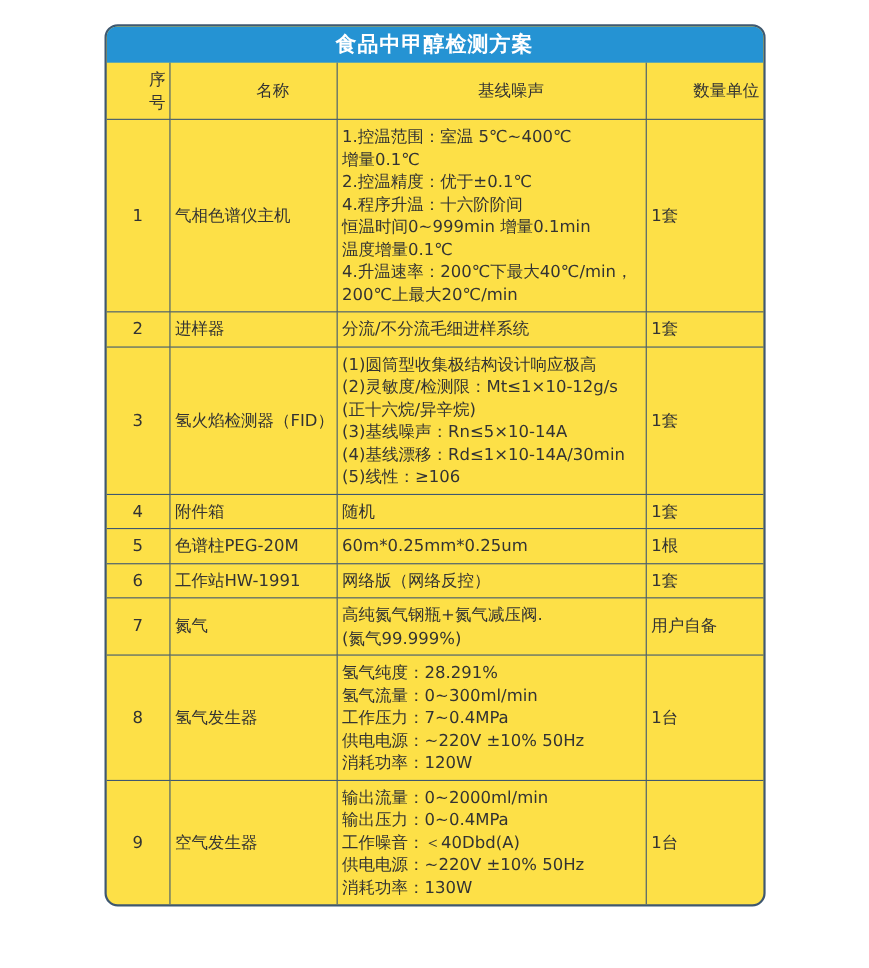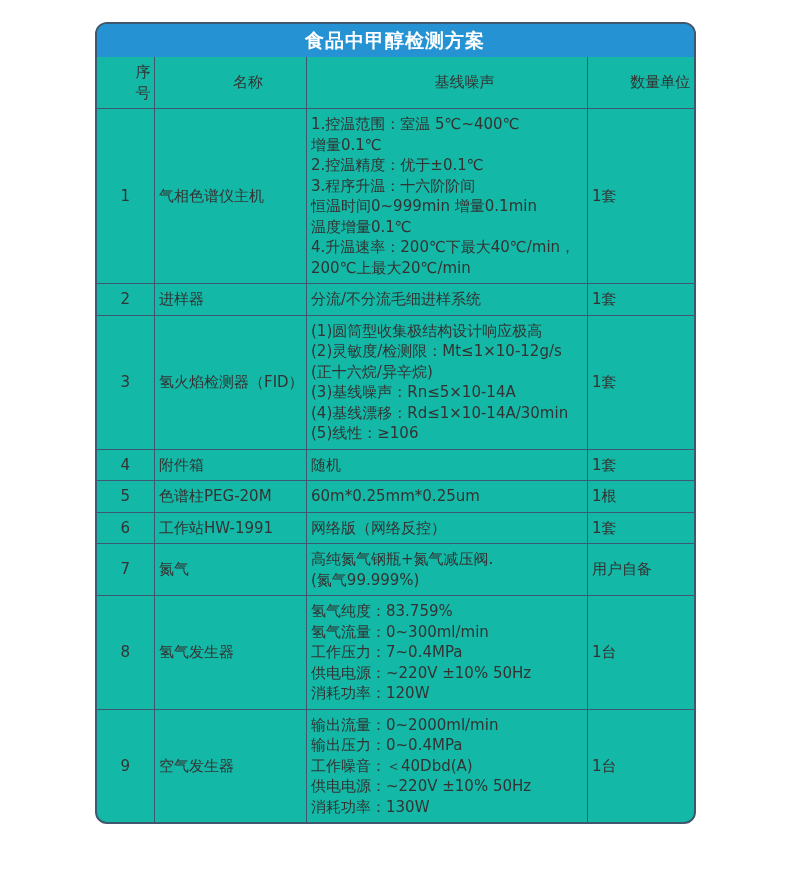--- a/index.html
+++ b/index.html
@@ -14,21 +14,21 @@
     width:790px;height:880px;background:#ffffff;
     font-family:"DejaVu Sans","Liberation Sans",sans-serif;
     color:var(--text);
   }
   .doc{
     width:601px;
     margin:22px auto 0;
     border:2px solid var(--border);
     border-radius:12px;
     overflow:hidden;
-    background:#14b8a6;
+    background:#fde047;
   }
   .title-bar{
     background:var(--accent);
     color:var(--title-text);
     font-size:19px;
     font-weight:bold;
     text-align:center;
     height:33px;
     line-height:33px;
     letter-spacing:1px;
@@ -89,21 +89,21 @@
       </tr>
     </thead>
     <tbody id="table-body">
         <tr>
           <td class="c-seq">1</td>
           <td class="c-name">气相色谱仪主机</td>
           <td class="c-spec">
             <div class="spec-line">1.控温范围：室温 5℃~400℃</div>
             <div class="spec-line">增量0.1℃</div>
             <div class="spec-line">2.控温精度：优于±0.1℃</div>
-            <div class="spec-line">3.程序升温：十六阶阶间</div>
+            <div class="spec-line">4.程序升温：十六阶阶间</div>
             <div class="spec-line">恒温时间0~999min 增量0.1min</div>
             <div class="spec-line">温度增量0.1℃</div>
             <div class="spec-line">4.升温速率：200℃下最大40℃/min，</div>
             <div class="spec-line">200℃上最大20℃/min</div>
           </td>
           <td class="c-qty">1套</td>
         </tr>
         <tr>
           <td class="c-seq">2</td>
           <td class="c-name">进样器</td>
@@ -155,21 +155,21 @@
           <td class="c-spec">
             <div class="spec-line">高纯氮气钢瓶+氮气减压阀.</div>
             <div class="spec-line">(氮气99.999%)</div>
           </td>
           <td class="c-qty">用户自备</td>
         </tr>
         <tr>
           <td class="c-seq">8</td>
           <td class="c-name">氢气发生器</td>
           <td class="c-spec">
-            <div class="spec-line">氢气纯度：83.759%</div>
+            <div class="spec-line">氢气纯度：28.291%</div>
             <div class="spec-line">氢气流量：0~300ml/min</div>
             <div class="spec-line">工作压力：7~0.4MPa</div>
             <div class="spec-line">供电电源：~220V ±10% 50Hz</div>
             <div class="spec-line">消耗功率：120W</div>
           </td>
           <td class="c-qty">1台</td>
         </tr>
         <tr>
           <td class="c-seq">9</td>
           <td class="c-name">空气发生器</td>

